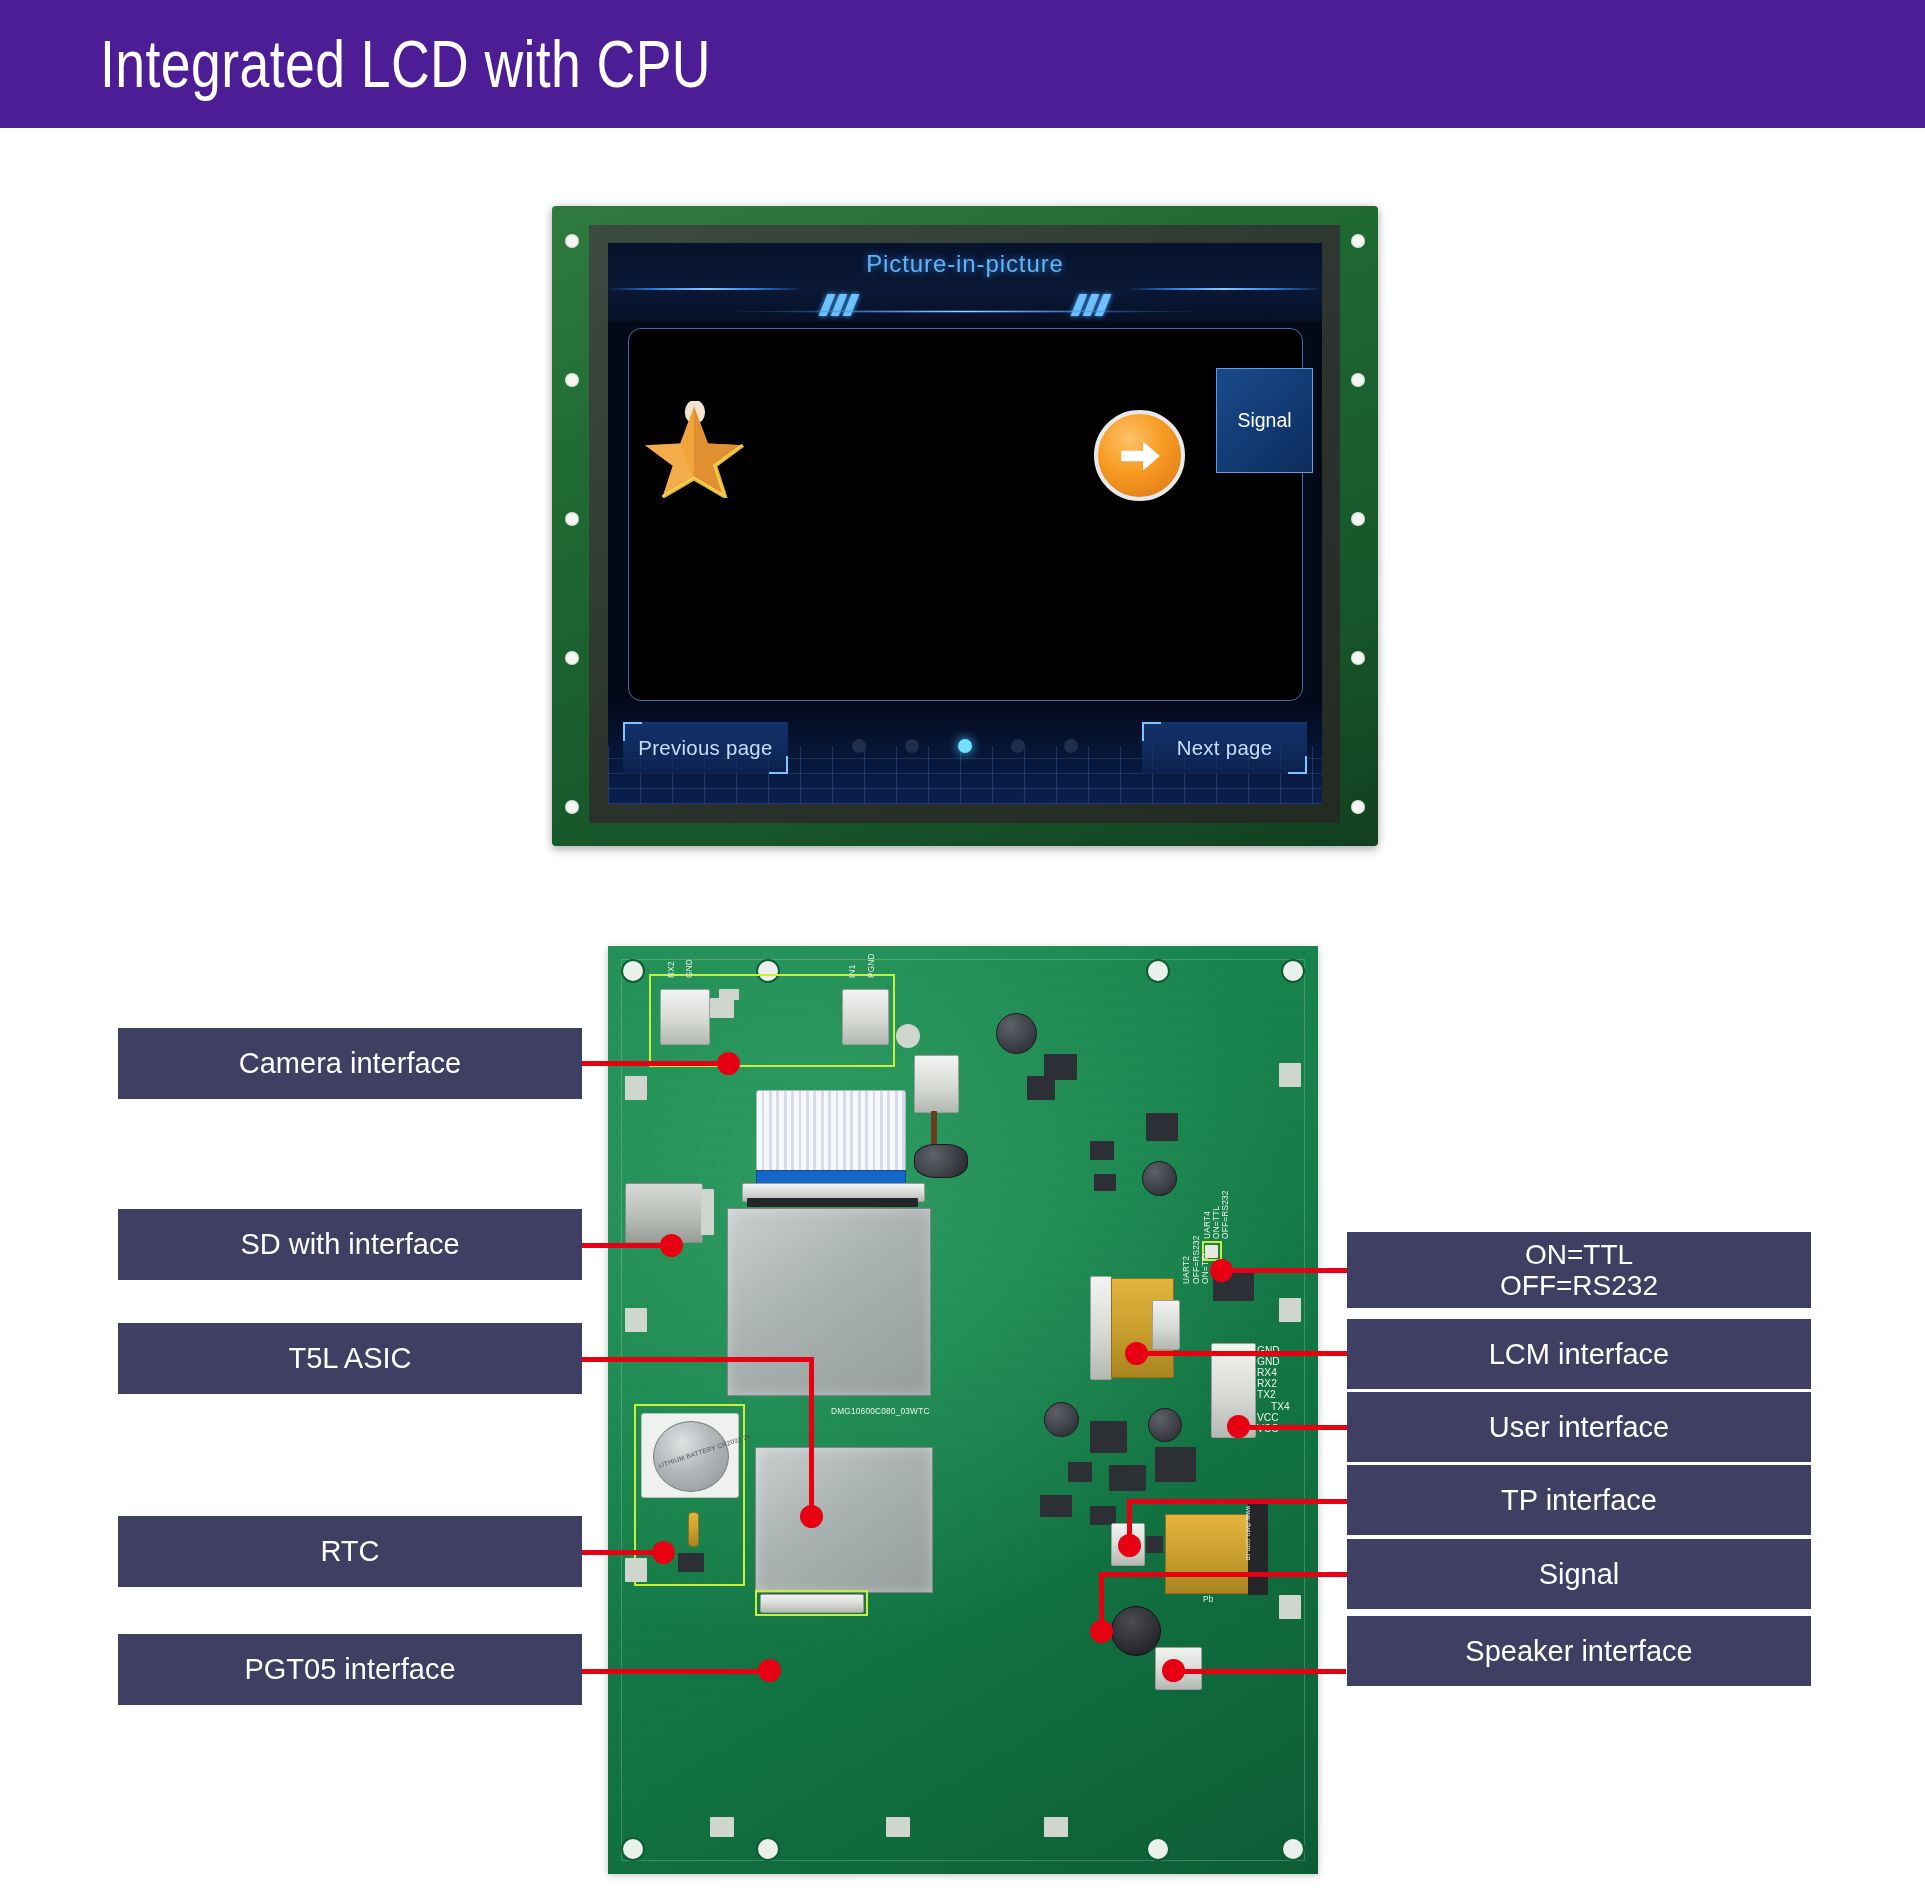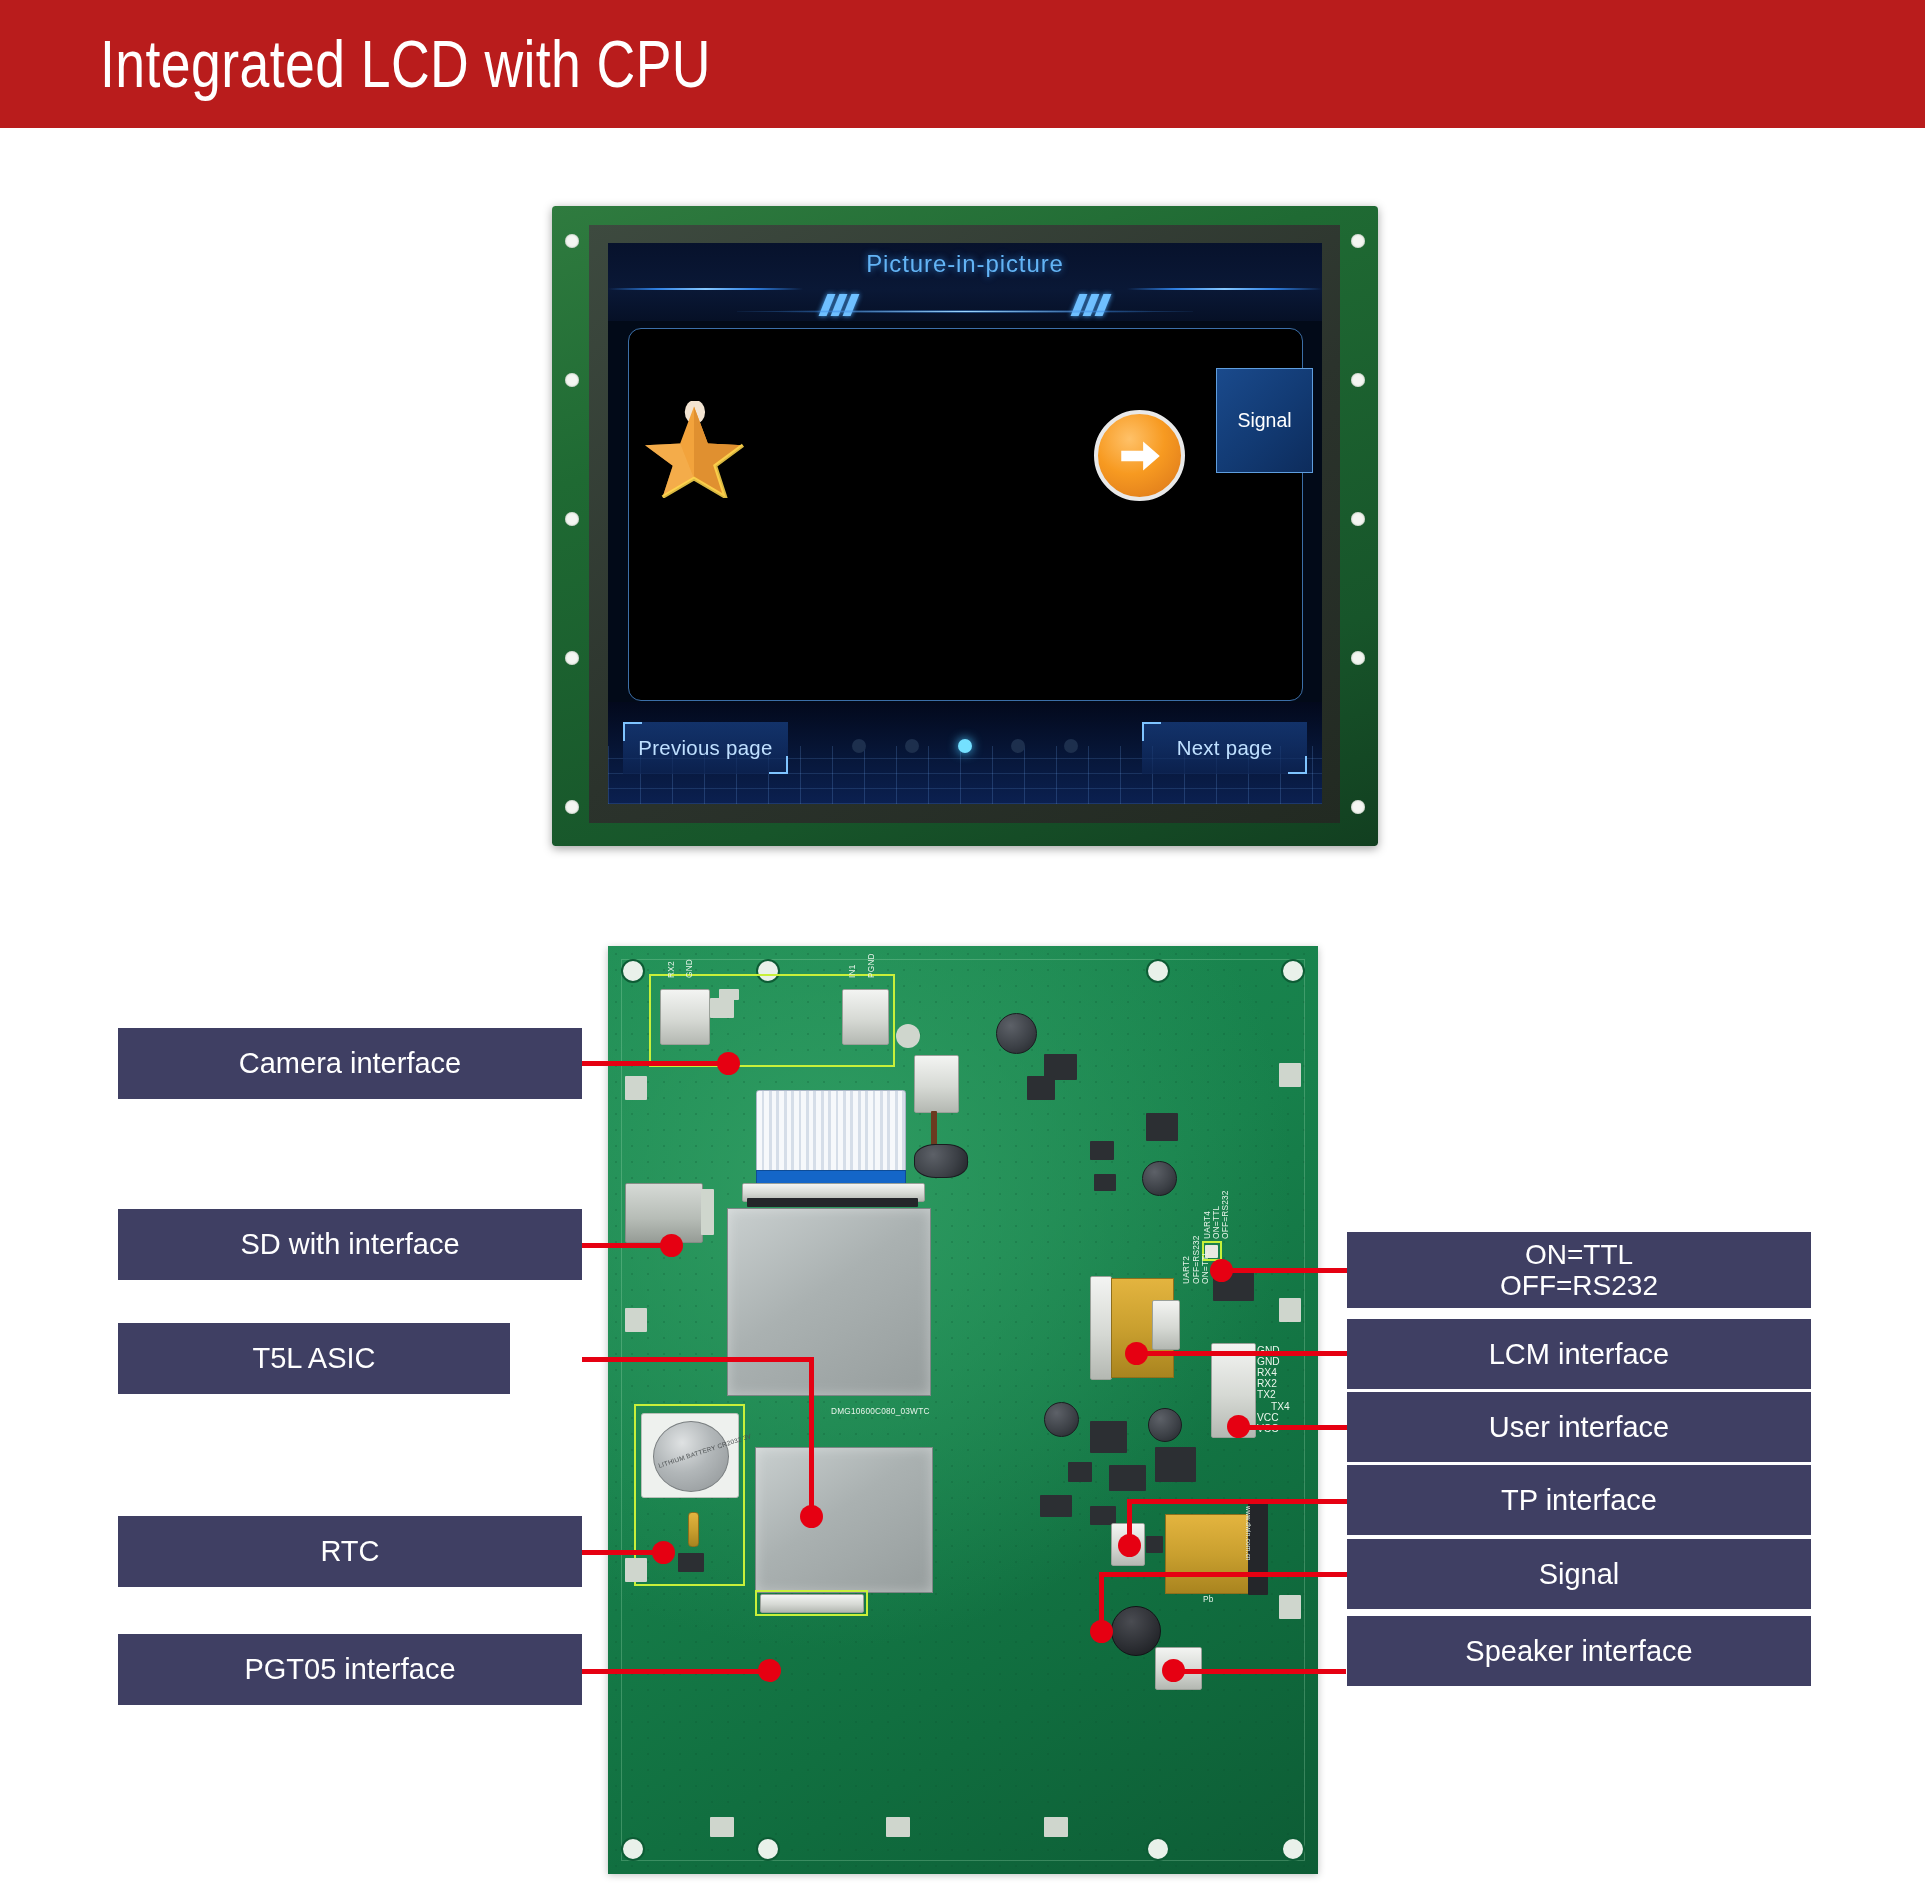--- a/index.html
+++ b/index.html
@@ -1,21 +1,21 @@
 <!DOCTYPE html>
 <html style="font-size:15px"><head>
 <meta charset="utf-8">
 <style>
   html,body{margin:0;padding:0;background:#ffffff;}
   body{width:1926px;height:1902px;position:relative;overflow:hidden;
        font-family:"Liberation Sans",sans-serif;}
 
   
   .header-band{position:absolute;left:0;top:0;width:1926px;height:128px;
-       background:#b91c1c;box-sizing:border-box;}
+       background:#4c1d95;box-sizing:border-box;}
   .header-title{position:absolute;left:100px;top:9.3px;
        font-size:67px;line-height:109px;color:#ffffff;font-weight:400;
        letter-spacing:0.5px;transform:scaleX(.80);transform-origin:left center;
        white-space:nowrap;}
 
   
   .lcd-module{position:absolute;left:552px;top:206px;width:826px;height:640px;
        background:linear-gradient(160deg,#2f7b3f 0%,#1f6a33 30%,#17552a 75%,#123f20 100%);
        border-radius:3.7px;box-shadow:0 2.8px 9.3px rgba(0,0,0,.35);}
   .lcd-bezel{position:absolute;left:37px;top:18.6px;width:751px;height:598px;
@@ -323,21 +323,21 @@
     <div class="pad" style="right:16.7px;top:352px;width:22px;height:24px;"></div>
     <div class="pad" style="right:16.7px;top:649px;width:22px;height:24px;"></div>
     <div class="pad" style="left:102px;bottom:37px;width:24px;height:20.4px;"></div>
     <div class="pad" style="left:278px;bottom:37px;width:24px;height:20.4px;"></div>
     <div class="pad" style="left:436px;bottom:37px;width:24px;height:20.4px;"></div>
     <div class="pad" style="left:102px;top:52px;width:24px;height:20.4px;"></div>
   </div>
 
   <div class="label" style="left:118px;top:82px;width:464px;height:71px;">Camera interface</div>
   <div class="label" style="left:118px;top:263px;width:464px;height:71px;">SD with interface</div>
-  <div class="label" style="left:118px;top:377px;width:392px;height:71px;">T5L ASIC</div>
+  <div class="label" style="left:118px;top:377px;width:464px;height:71px;">T5L ASIC</div>
   <div class="label" style="left:118px;top:570px;width:464px;height:71px;">RTC</div>
   <div class="label" style="left:118px;top:688px;width:464px;height:71px;">PGT05 interface</div>
 
   <div class="label two-line" style="left:1347px;top:286px;width:464px;height:76px;flex-direction:column;">
     <span>ON=TTL</span>
     <span>OFF=RS232</span>
   </div>
   <div class="label" style="left:1347px;top:373px;width:464px;height:70px;">LCM interface</div>
   <div class="label" style="left:1347px;top:446px;width:464px;height:70px;">User interface</div>
   <div class="label" style="left:1347px;top:519px;width:464px;height:70px;">TP interface</div>

